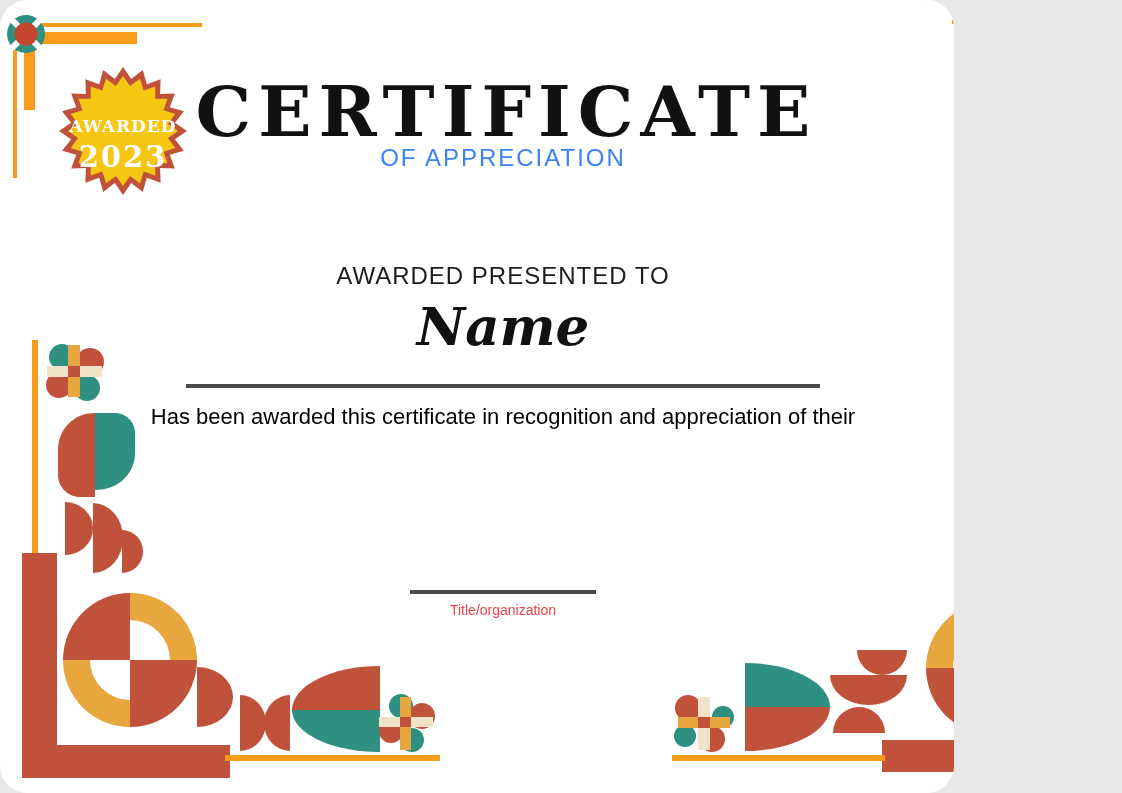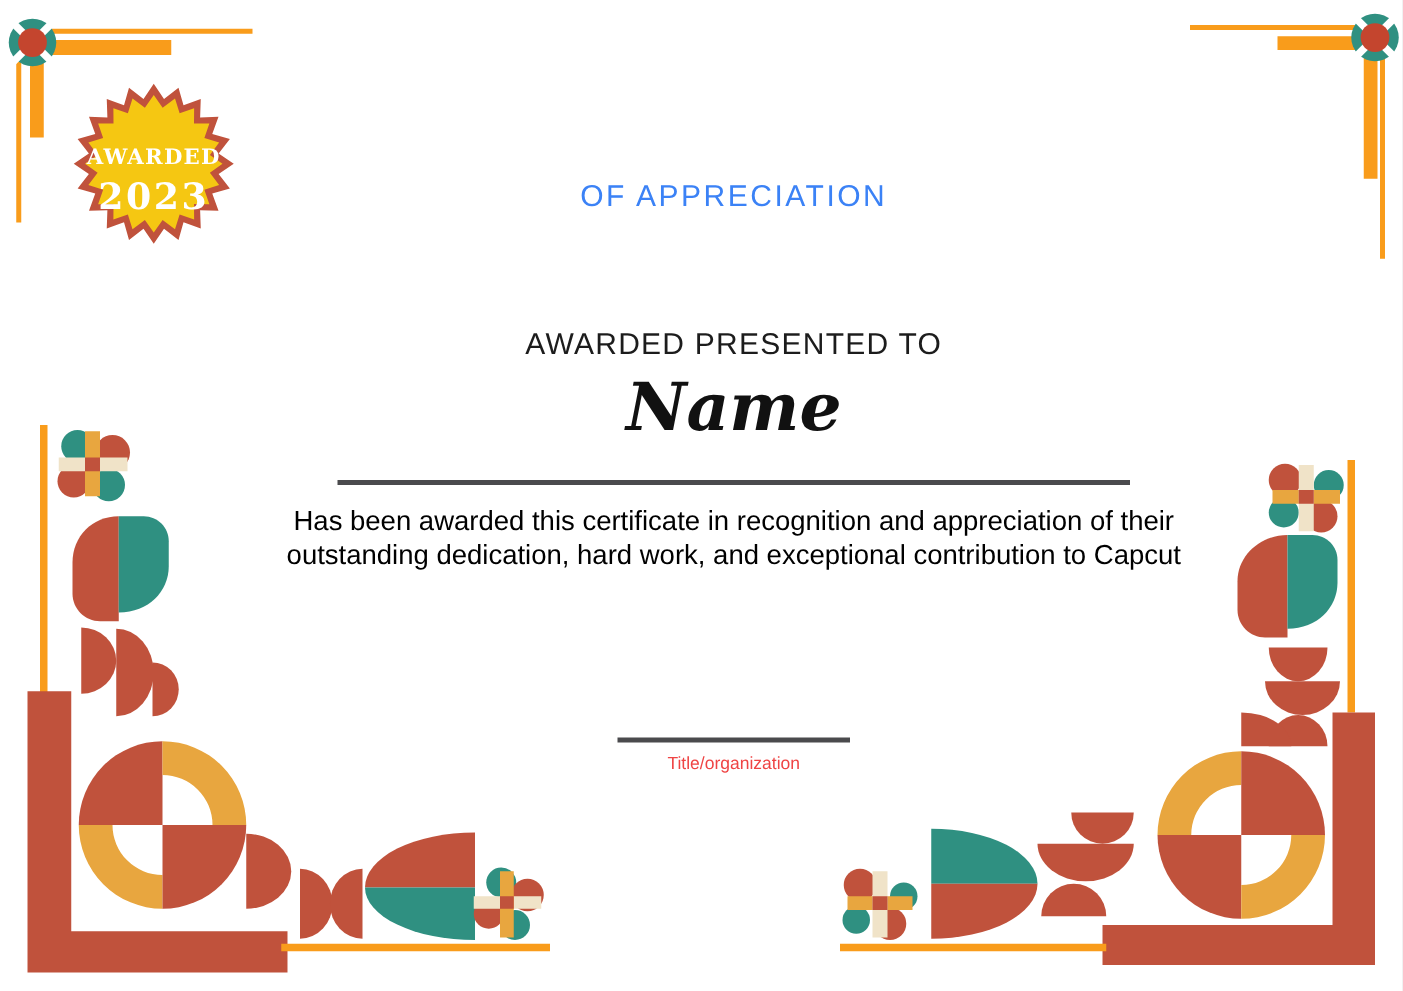--- a/index.html
+++ b/index.html
@@ -1,18 +1,18 @@
 <!DOCTYPE html>
 <html style="--terracotta: #C0523C; --pinwheel_red: #C4452E; --teal: #2F9081; --orange: #F99C1B; --gold: #E8A63F; --cream: #F0E3C8; --yellow: #F5C712; --rule: #4A4A4D; --text: #1F1F1F;"><head>
 <meta charset="utf-8">
 <style>
   html,body{margin:0;padding:0;background:#e8e8e8;}
   .page{
-    position:relative;width:1122px;height:793px;background:#fff;
-    overflow:hidden;font-family:"Liberation Sans",sans-serif;color:var(--text);
+    position:relative;width:954px;height:793px;background:#fff;
+    overflow:hidden;font-family:"Liberation Sans",sans-serif;color:var(--text);border-radius:27px;
   }
   
   .f-red{fill:var(--terracotta)}
   .f-red2{fill:var(--pinwheel_red)}
   .f-teal{fill:var(--teal)}
   .f-orange{fill:var(--orange)}
   .f-gold{fill:var(--gold)}
   .f-cream{fill:var(--cream)}
   .f-yellow{fill:var(--yellow)}
   .f-white{fill:#ffffff}
@@ -194,25 +194,25 @@
       <circle class="f-red" cx="52" cy="406" r="13"></circle>
       <rect class="f-gold" x="18" y="384" width="52" height="11"></rect>
       <rect class="f-cream" x="38" y="364" width="12" height="53"></rect>
       <rect class="f-red" x="38" y="384" width="12" height="11"></rect>
     </g>
 
     <rect class="f-orange" x="12" y="422" width="213" height="6"></rect>
   </svg>
 
   <div class="content">
+    <div class="cert-title">CERTIFICATE</div>
     <div class="cert-subtitle">OF APPRECIATION</div>
     <div class="presented">AWARDED PRESENTED TO</div>
     <div class="recipient">Name</div>
     <div class="name-rule"></div>
     <div class="body-text">
       <div>Has been awarded this certificate in recognition and appreciation of their</div>
-      <div>outstanding dedication, hard work, and exceptional contribution to Capcut</div>
     </div>
     <div class="sig-rule"></div>
     <div class="sig-title">Title/organization</div>
   </div>
 
 </div>
 
 </body></html>

